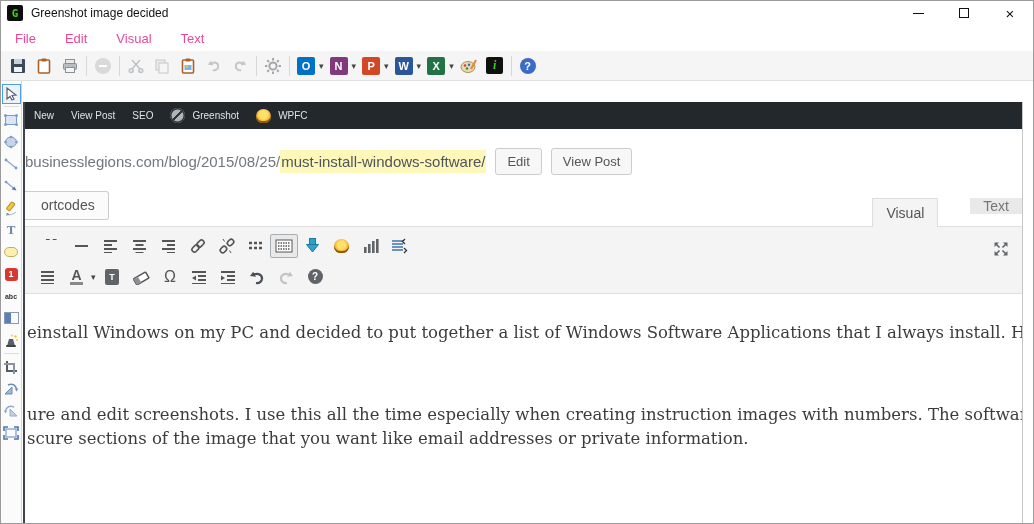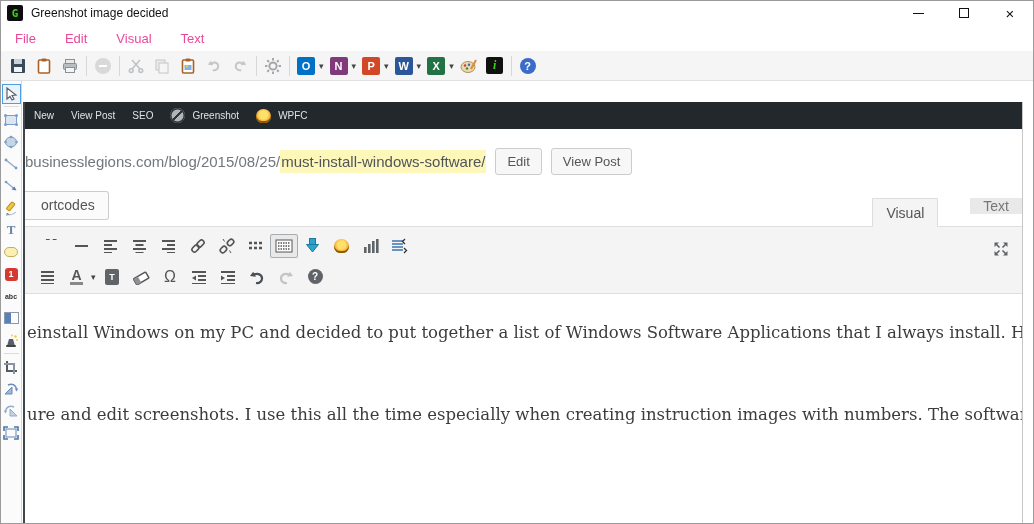--- a/index.html
+++ b/index.html
@@ -597,18 +597,19 @@
                   <polygon points="2.5,15.5 7,15.5 2.5,11"></polygon>
                   <polygon points="15.5,15.5 11,15.5 15.5,11"></polygon>
                 </g>
               </svg>
           </div>
         </div>
 
         <div class="content">
           <div class="line p1">einstall Windows on my PC and decided to put together a list of Windows Software Applications that I always install. Here's my list:</div>
           <div class="line p2">ure and edit screenshots. I use this all the time especially when creating instruction images with numbers. The software also has a feature to</div>
+          <div class="line">scure sections of the image that you want like email addresses or private information.</div>
         </div>
 
       </div>
     </div>
   </div>
 </div>
 
 </body></html>

